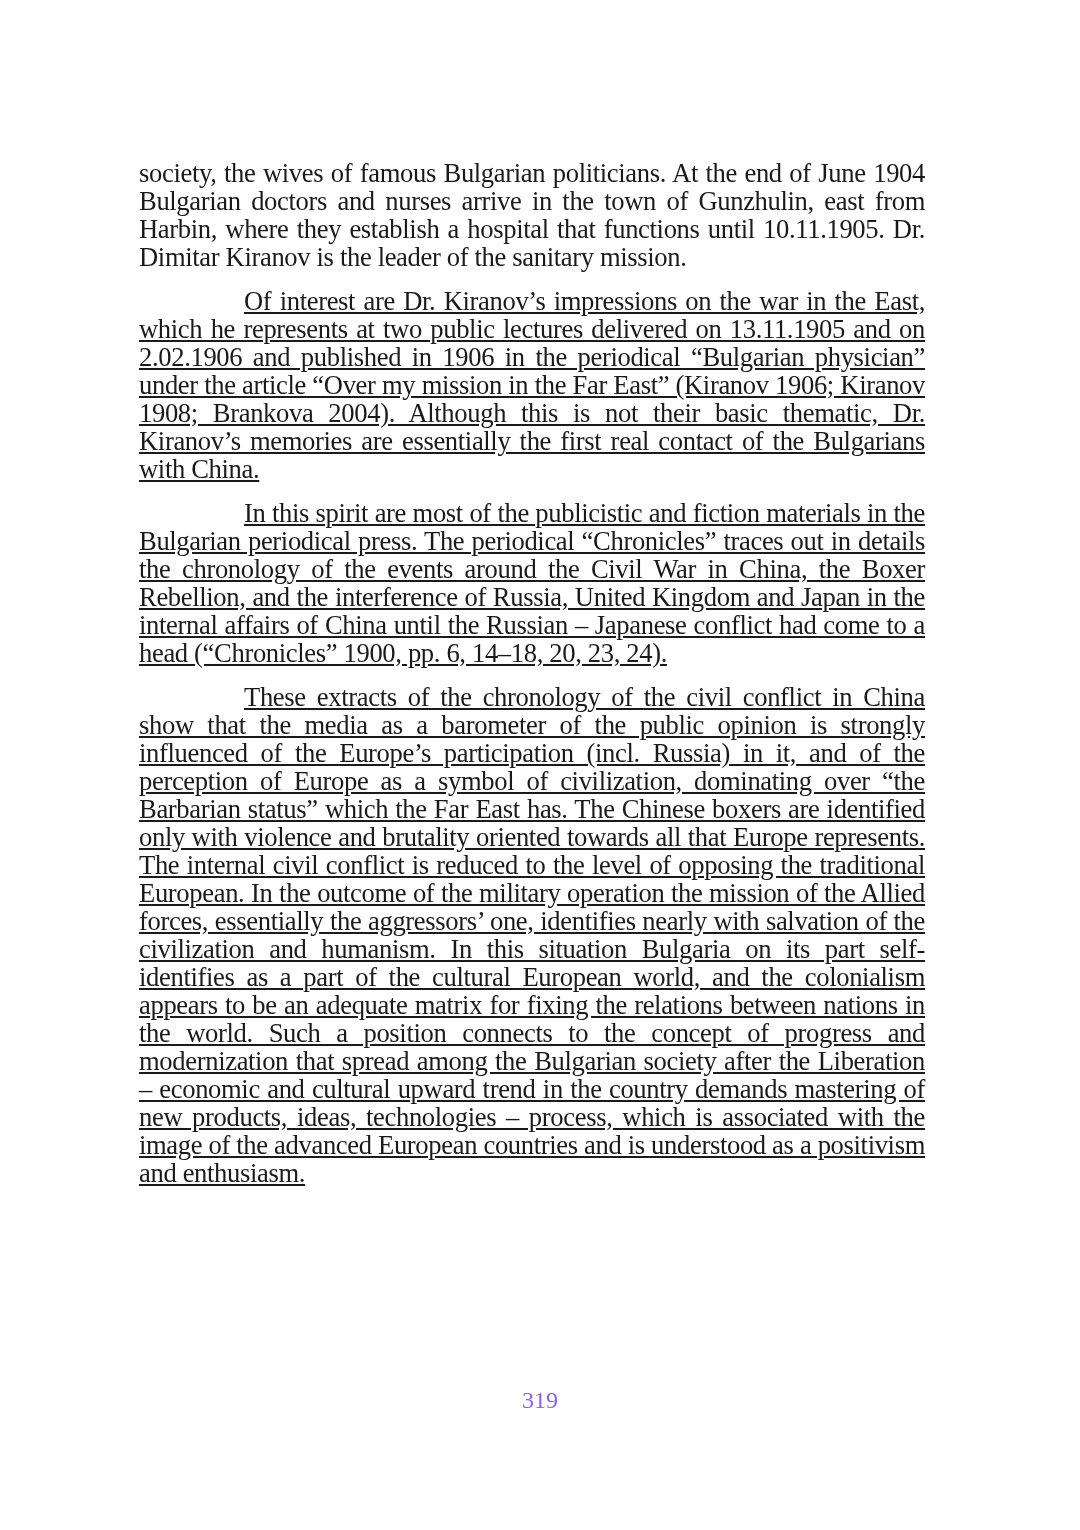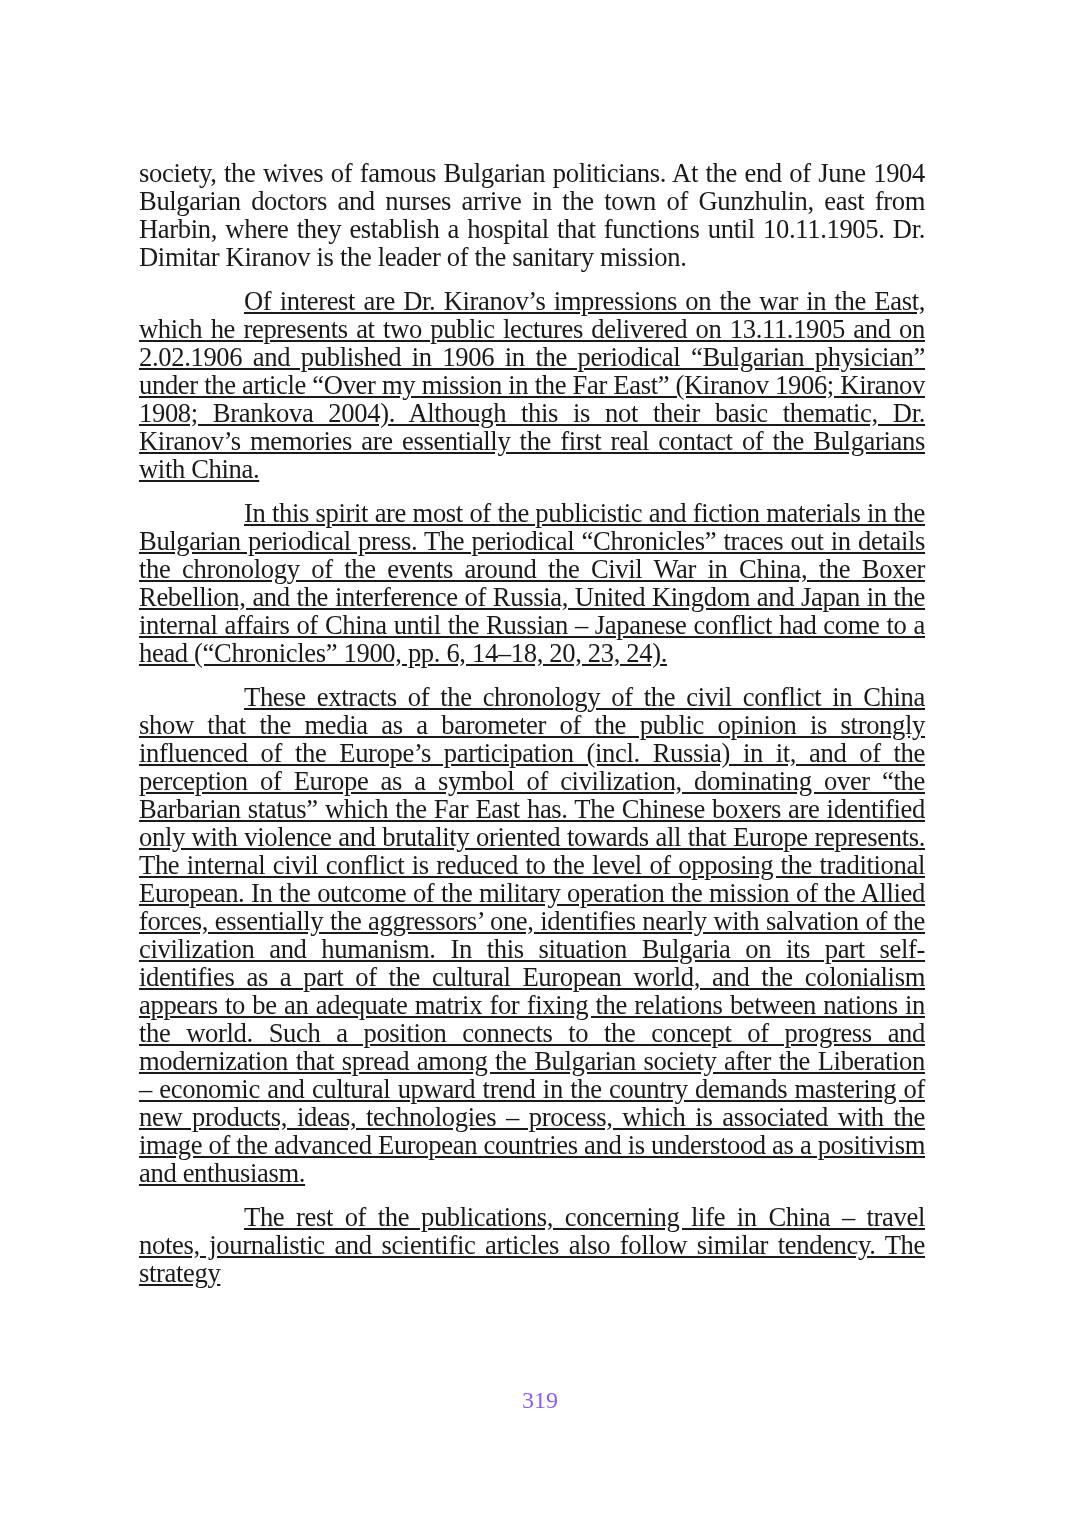--- a/index.html
+++ b/index.html
@@ -47,16 +47,15 @@
     }
   </style>
 </head>
 <body>
 
 <div class="page">
   <p class="para">society, the wives of famous Bulgarian politicians. At the end of June 1904 Bulgarian doctors and nurses arrive in the town of Gunzhulin, east from Harbin, where they establish a hospital that functions until 10.11.1905. Dr. Dimitar Kiranov is the leader of the sanitary mission.</p>
   <p class="para indent">Of interest are Dr. Kiranov’s impressions on the war in the East, which he represents at two public lectures delivered on 13.11.1905 and on 2.02.1906 and published in 1906 in the periodical “Bulgarian physician” under the article “Over my mission in the Far East” (Kiranov 1906; Kiranov 1908; Brankova 2004). Although this is not their basic thematic, Dr. Kiranov’s memories are essentially the first real contact of the Bulgarians with China.</p>
   <p class="para indent">In this spirit are most of the publicistic and fiction materials in the Bulgarian periodical press. The periodical “Chronicles” traces out in details the chronology of the events around the Civil War in China, the Boxer Rebellion, and the interference of Russia, United Kingdom and Japan in the internal affairs of China until the Russian – Japanese conflict had come to a head (“Chronicles” 1900, pp. 6, 14–18, 20, 23, 24).</p>
   <p class="para indent">These extracts of the chronology of the civil conflict in China show that the media as a barometer of the public opinion is strongly influenced of the Europe’s participation (incl. Russia) in it, and of the perception of Europe as a symbol of civilization, dominating over “the Barbarian status” which the Far East has. The Chinese boxers are identified only with violence and brutality oriented towards all that Europe represents. The internal civil conflict is reduced to the level of opposing the traditional European. In the outcome of the military operation the mission of the Allied forces, essentially the aggressors’ one, identifies nearly with salvation of the civilization and humanism. In this situation Bulgaria on its part self-identifies as a part of the cultural European world, and the colonialism appears to be an adequate matrix for fixing the relations between nations in the world. Such a position connects to the concept of progress and modernization that spread among the Bulgarian society after the Liberation – economic and cultural upward trend in the country demands mastering of new products, ideas, technologies – process, which is associated with the image of the advanced European countries and is understood as a positivism and enthusiasm.</p>
-  <p class="para indent">The rest of the publications, concerning life in China – travel notes, journalistic and scientific articles also follow similar tendency. The strategy</p>
 </div>
 
 <div class="page-number">319</div>
 
 </body></html>

